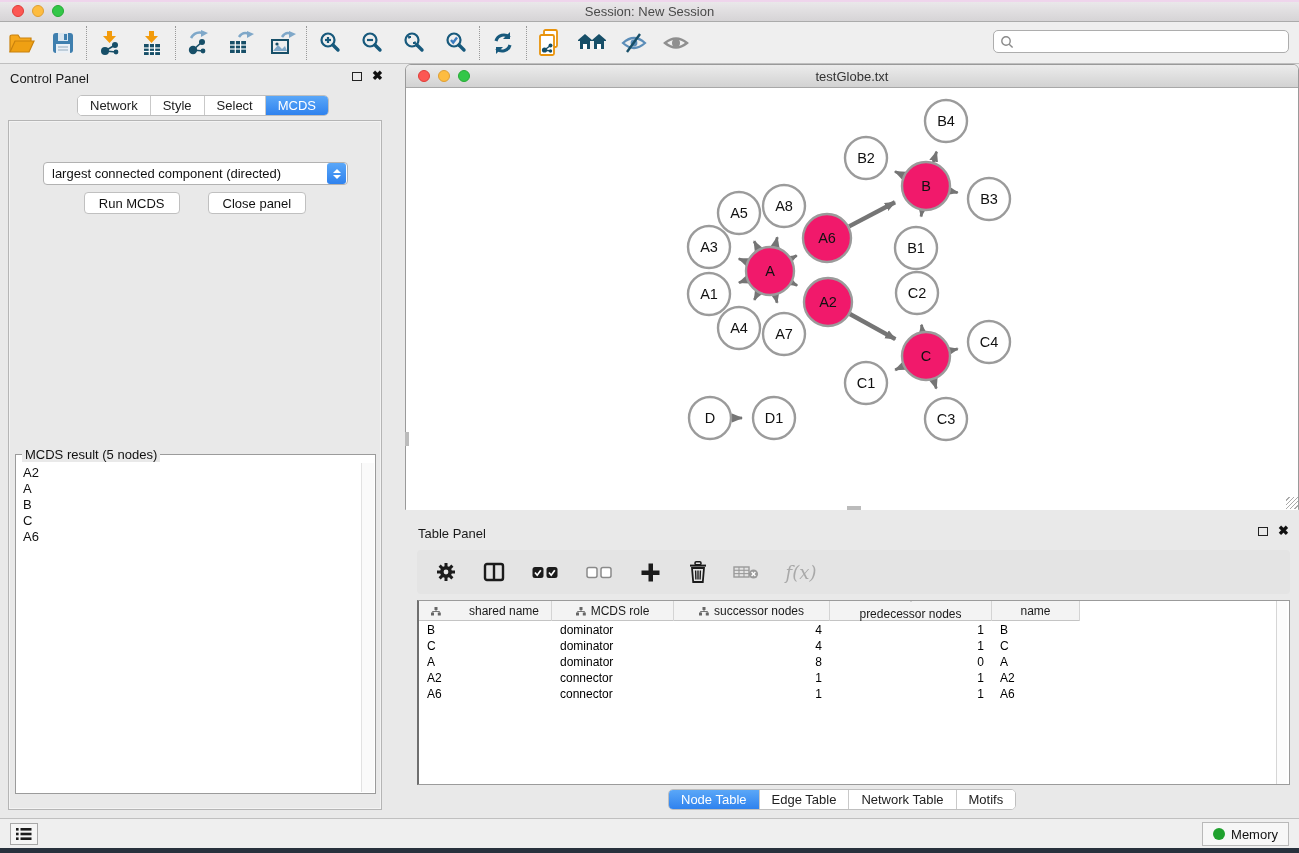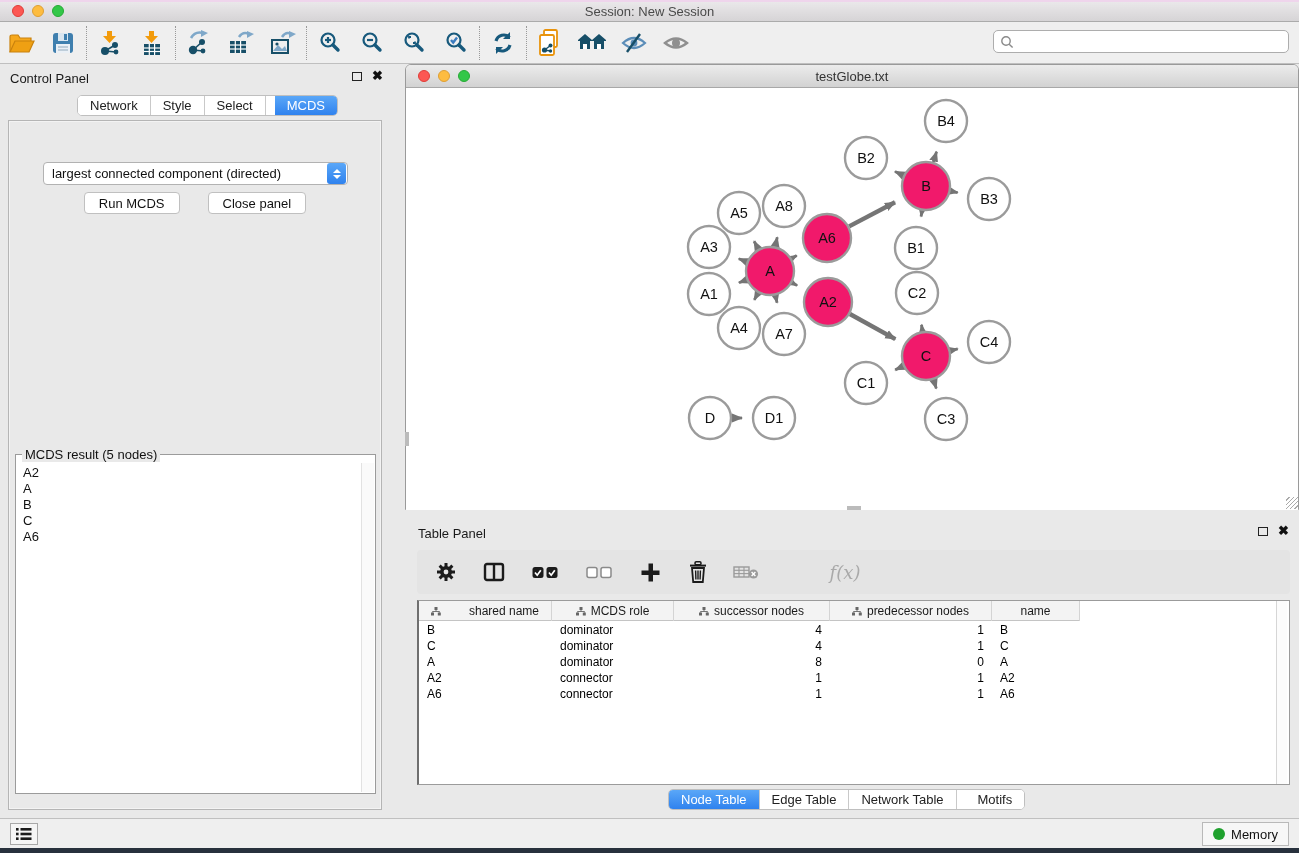--- a/index.html
+++ b/index.html
@@ -29,21 +29,21 @@
 
   
   .control-panel { position:absolute; left:0; top:64px; width:391px; height:754px; background:#E9E9E9; }
   .cp-header { position:absolute; left:10px; top:7px; font-size:13px; color:#1a1a1a; }
   .panel-icons { position:absolute; right:8px; top:7px; display:flex; gap:10px; align-items:center; }
   .float-ic { width:10px; height:9px; border:1.5px solid #222; background:transparent; }
   .close-ic { font-size:13px; font-weight:bold; color:#111; line-height:10px; }
   .seg-tabs { position:absolute; display:flex; height:21px; border:1px solid #BFBFBF; border-radius:5px; background:#fff; overflow:hidden; }
   .seg-tab { font-size:13px; color:#222; display:flex; align-items:center; justify-content:center;
     border-right:1px solid #C9C9C9; padding:0 12px; background:#fff; }
-  .seg-tab:last-child { border-right:none;margin-left:9px; }
+  .seg-tab:last-child { border-right:none; }
   .seg-tab.active { background:linear-gradient(#5AA7F8,#2F82EE); color:#fff; }
   .cp-tabs { left:77px; top:31px; }
   .cp-body { position:absolute; left:8px; top:56px; width:374px; height:690px;
     border:1px solid #B5B5B5; box-shadow:inset 0 0 0 1px #F3F3F3; background:#E9E9E9; }
   .opt-label { position:absolute; width:100%; text-align:center; top:20px; font-size:13px; color:#111; }
   .dropdown { position:absolute; left:34px; top:41px; width:305px; height:23px; background:#fff;
     border:1px solid #B2B2B2; border-radius:4px; display:flex; align-items:center; }
   .dropdown .dd-text { flex:1; font-size:13px; color:#111; padding-left:8px; white-space:nowrap; }
   .dd-stepper { width:19px; height:21px; margin-right:1px; border-radius:3px;
     background:linear-gradient(#5AA7F8,#2F82EE); display:flex; flex-direction:column; align-items:center; justify-content:center; gap:2px; }
@@ -445,21 +445,21 @@
         <svg width="26" height="16" viewBox="0 0 26 16">
           <rect x="1" y="3" width="15" height="10" fill="none" stroke="#9a9a9a" stroke-width="1.4"></rect>
           <line x1="1" y1="6.3" x2="16" y2="6.3" stroke="#9a9a9a" stroke-width="1.1"></line>
           <line x1="1" y1="9.6" x2="16" y2="9.6" stroke="#9a9a9a" stroke-width="1.1"></line>
           <line x1="6" y1="3" x2="6" y2="13" stroke="#9a9a9a" stroke-width="1.1"></line>
           <line x1="11" y1="3" x2="11" y2="13" stroke="#9a9a9a" stroke-width="1.1"></line>
           <circle cx="20.5" cy="10" r="4.6" fill="#9a9a9a"></circle>
           <path d="M18.6 8.1 l3.8 3.8 M22.4 8.1 l-3.8 3.8" stroke="#fff" stroke-width="1.4"></path>
         </svg>
       </div>
-      <div class="tp-tbtn" style="width:40px;margin-left:44px;">
+      <div class="tp-tbtn" style="width:40px;">
         <span class="fx">f(x)</span>
       </div>
     </div>
 
     <div class="tp-table">
       <div class="t-header" id="t-header">
           <div class="t-hcell" style="width: 133px; gap: 28px;">
             <svg width="10" height="9" viewBox="0 0 10 9">
               <rect x="3.5" y="0" width="3" height="3" fill="#666"></rect>
               <rect x="0" y="5.5" width="3" height="3" fill="#666"></rect>
@@ -479,21 +479,21 @@
           </div>
           <div class="t-hcell" style="width: 156px;">
             <svg width="10" height="9" viewBox="0 0 10 9">
               <rect x="3.5" y="0" width="3" height="3" fill="#666"></rect>
               <rect x="0" y="5.5" width="3" height="3" fill="#666"></rect>
               <rect x="6.8" y="5.5" width="3" height="3" fill="#666"></rect>
               <path d="M5 3 v1.5 M1.5 5.5 v-1 h7 v1" fill="none" stroke="#666" stroke-width="0.9"></path>
             </svg>
             <span>successor nodes</span>
           </div>
-          <div class="t-hcell" style="width: 162px;">
+          <div class="t-hcell" style="width: 162px; flex-direction: column;">
             <svg width="10" height="9" viewBox="0 0 10 9">
               <rect x="3.5" y="0" width="3" height="3" fill="#666"></rect>
               <rect x="0" y="5.5" width="3" height="3" fill="#666"></rect>
               <rect x="6.8" y="5.5" width="3" height="3" fill="#666"></rect>
               <path d="M5 3 v1.5 M1.5 5.5 v-1 h7 v1" fill="none" stroke="#666" stroke-width="0.9"></path>
             </svg>
             <span>predecessor nodes</span>
           </div>
           <div class="t-hcell" style="width: 88px;">
             <span>name</span>

